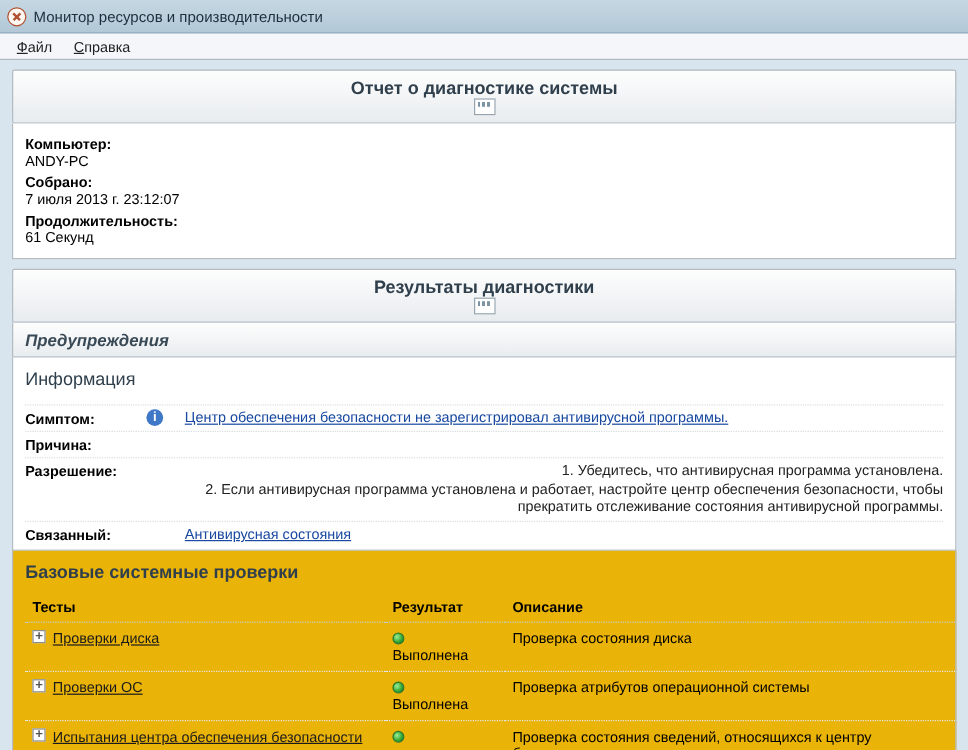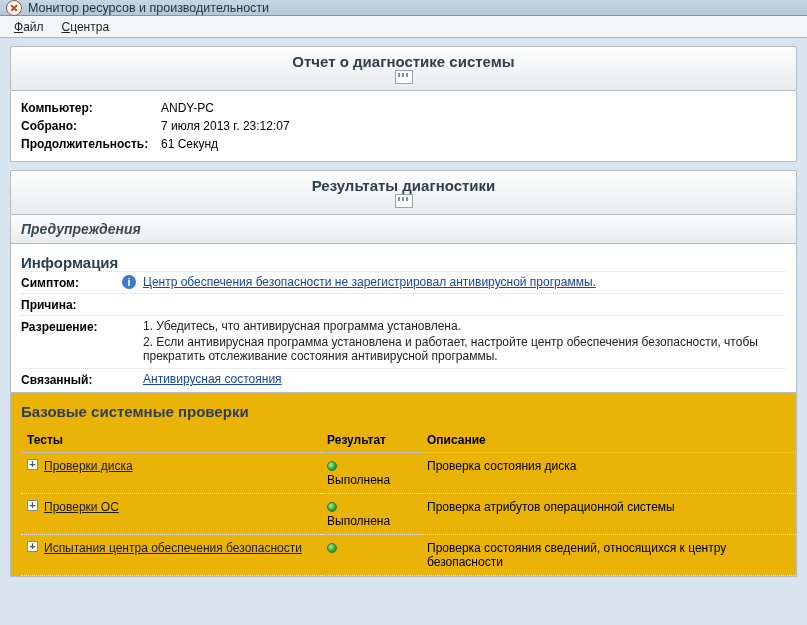--- a/index.html
+++ b/index.html
@@ -7,21 +7,21 @@
     margin: 0;
     font-family: "Segoe UI", Tahoma, Arial, sans-serif;
     font-size: 12px;
     background: #d9e5ee;
     color: #000;
     width: 807px;
     height: 625px;
     overflow: hidden;
   }
   .titlebar {
-    height: 16px;
+    height: 28px;
     background: linear-gradient(#c5d7e2, #b2c8d7);
     border-bottom: 1px solid #7b99ad;
     display: flex;
     align-items: center;
     padding: 0 6px;
     gap: 6px;
   }
   .title-icon {
     width: 16px; height: 16px;
     border: 1.5px solid #b05030;
@@ -85,21 +85,21 @@
     height: 4px;
     background: repeating-linear-gradient(90deg, #7d94a4 0 2px, transparent 2px 4px);
   }
   .section-body {
     border: 1px solid #b4bcc2;
     border-top: none;
     background: #fff;
     padding: 8px 10px;
     font-size: 12px;
   }
-  .meta-row { display: flex; padding: 2px 0; }
+  .meta-row { display: flex; padding: 2px 0; flex-direction: column; }
   .meta-label { width: 140px; font-weight: bold; }
   .meta-value { }
   .spacer8 { height: 8px; }
   .sub-header-row {
     border: 1px solid #b4bcc2;
     border-top: none;
     background: linear-gradient(#fdfdfd, #e9edef);
     padding: 6px 10px;
     font-size: 14px;
     font-style: italic;
@@ -107,47 +107,47 @@
     color: #394a56;
   }
   .info-block {
     border: 1px solid #b4bcc2;
     border-top: none;
     background: #fff;
     padding: 10px 10px 2px 10px;
   }
   .info-title {
     font-size: 15px;
-    font-weight: bold;
+    font-weight: normal;
     color: #2f3f4c;
-    margin-bottom: 0;
+    margin-bottom: 12px;
   }
   .info-row {
     display: flex;
     align-items: flex-start;
     padding: 3px 0;
     border-top: 1px dotted #d7dde1;
   }
   .info-row:first-of-type { border-top: 1px dotted #d7dde1; }
   .info-label { width: 100px; font-weight: bold; padding-top: 1px; }
   .info-icon {
     width: 16px; margin-right: 6px; display:flex; align-items:center; justify-content:center;
   }
   .info-i {
     width: 14px; height: 14px; border-radius: 50%;
     background: #3f78c6; color: #fff; font-weight: bold;
     font-size: 11px; line-height: 14px; text-align: center;
     display: inline-block;
   }
   .info-val { flex: 1; color: #222; }
   .info-val a, .link {
-    color: #1848a0; text-decoration: underline; cursor: pointer;
+    color: #1848a0; text-decoration: underline; cursor: pointer; margin-left: 11px;
   }
   .ol-list { margin: 0; padding-left: 0; list-style: none; }
-  .ol-list li { margin-bottom: 2px; }
+  .ol-list li { margin-bottom: 2px; text-align: right; }
   .checks-block {
     border: 1px solid #b4bcc2;
     border-top: none;
     background: #eab308;
     padding: 10px 0 0 10px;
   }
   .checks-title {
     font-size: 15px; font-weight: bold; color: #2f3f4c;
     margin-bottom: 8px;
   }
@@ -196,21 +196,21 @@
 </head>
 <body>
 
 <div class="titlebar">
   <span class="title-icon"></span>
   <span class="titlebar-text">Монитор ресурсов и производительности</span>
 </div>
 
 <div class="menubar">
   <div class="menu-item"><u>Ф</u><span></span><span>айл</span></div>
-  <div class="menu-item"><u>С</u><span>центра</span></div>
+  <div class="menu-item"><u>С</u><span>правка</span></div>
 </div>
 
 <div class="content">
 
   <div class="section-header">
     <span>Отчет о диагностике системы</span>
     <span class="dash-icon"></span>
   </div>
   <div class="section-body">
     <div class="meta-row">

